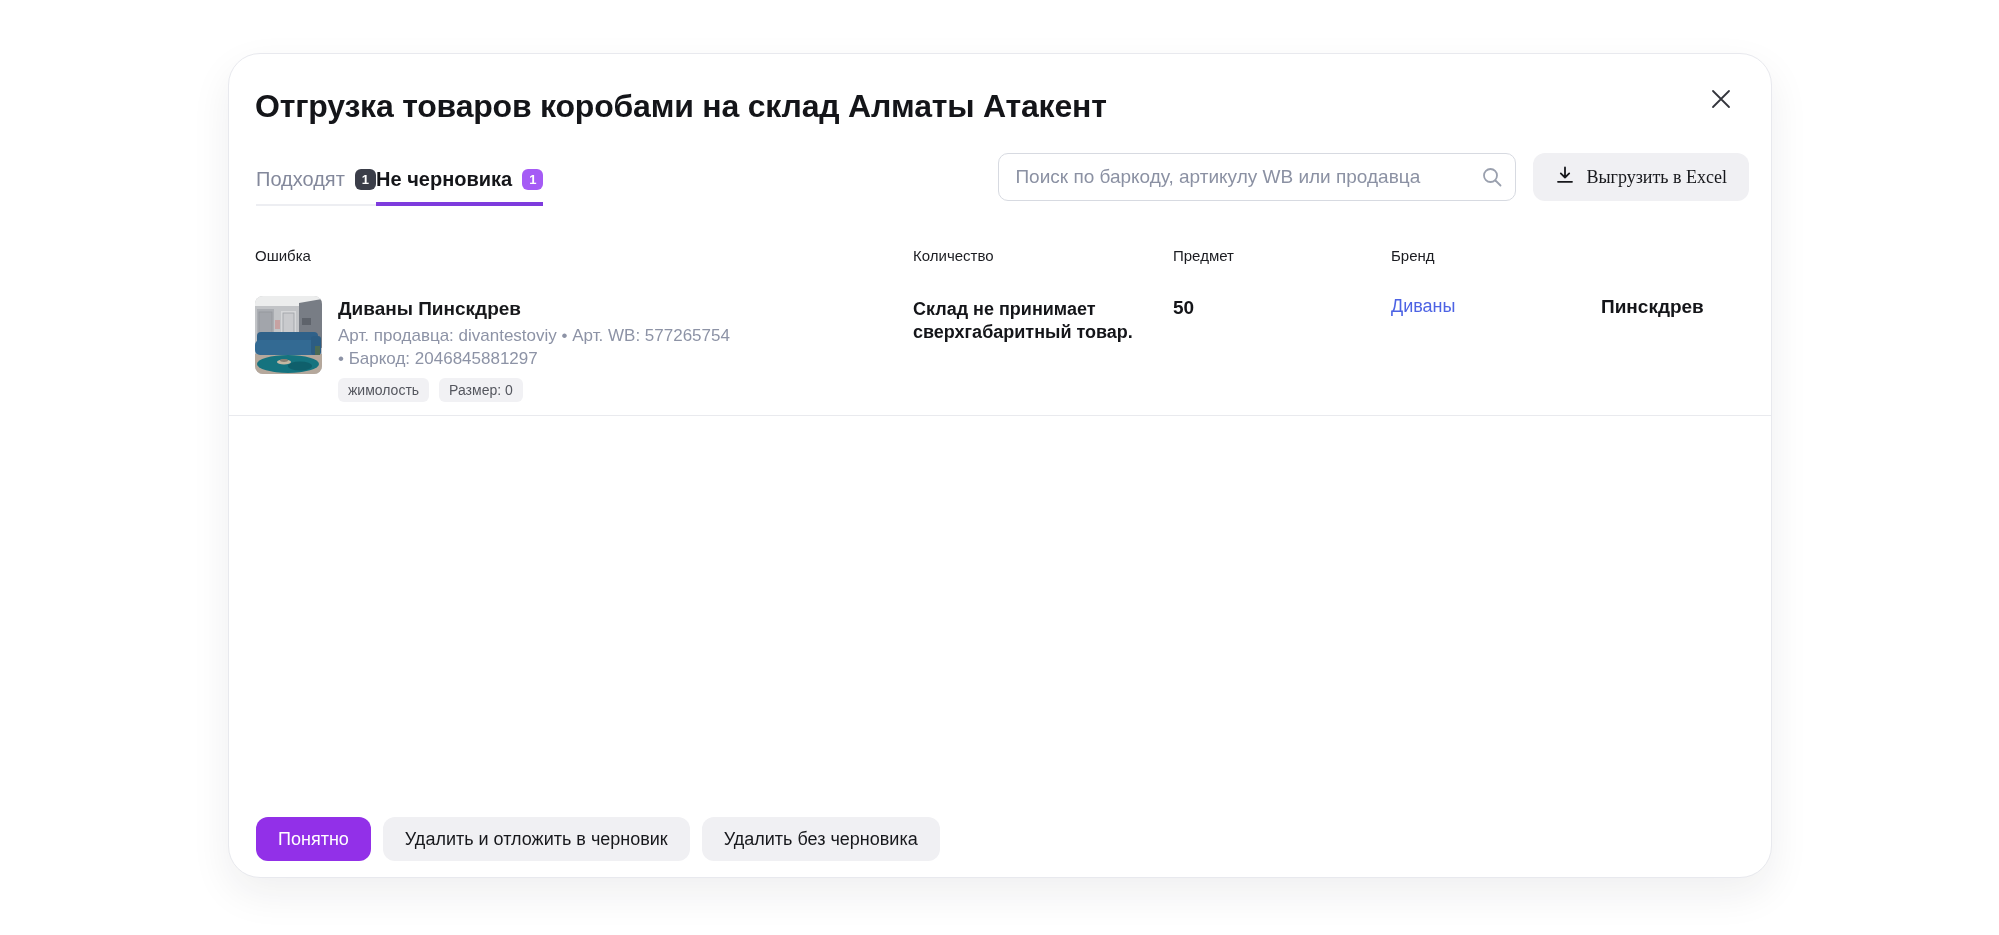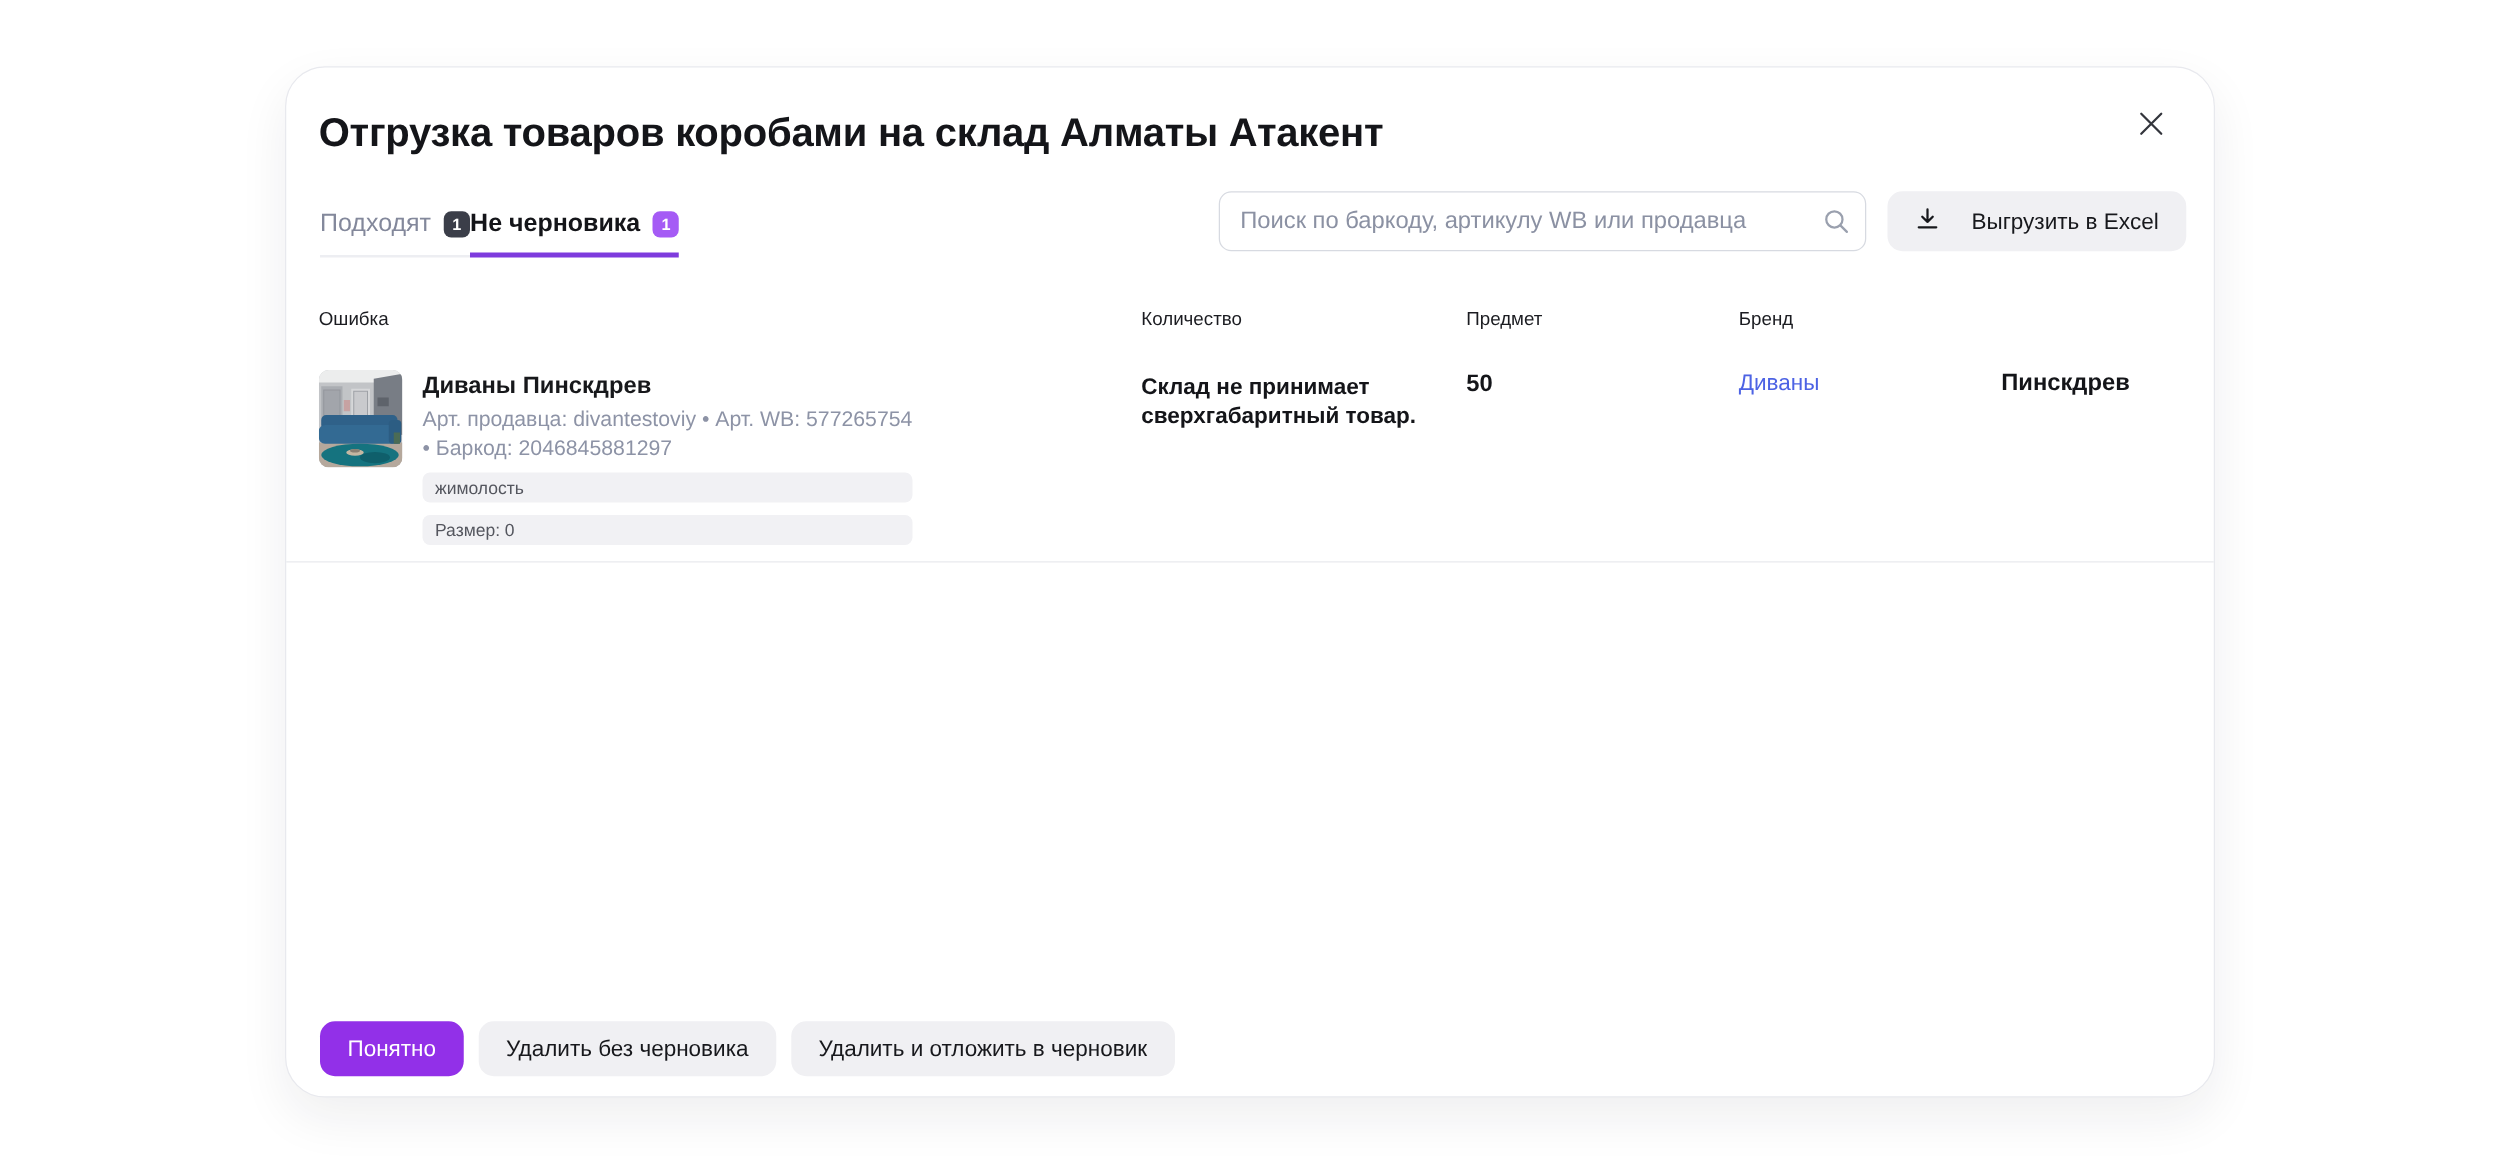--- a/index.html
+++ b/index.html
@@ -45,43 +45,43 @@
     width: 100%; height: 48px;
     border: 1px solid #d7dae1; border-radius: 10px;
     padding: 0 48px 0 16px;
     font-family: "Liberation Sans", sans-serif;
     font-size: 19px; color: #141519; outline: none; background: #ffffff;
   }
   .search-box input::placeholder { color: #8b91a3; }
   .search-icon-wrap { position: absolute; right: 13px; top: 13px; width: 22px; height: 22px; pointer-events: none; }
 
   .excel-btn {
-    height: 48px; display: flex; align-items: center; gap: 25px;
+    height: 48px; display: flex; align-items: center; gap: 11px;
     padding: 0 22px; background: #f0f0f3; border: none; border-radius: 12px;
-    font-family: Liberation Sans, sans-serif;
+    font-family: Liberation Serif, serif;
     font-size: 18px; color: #17181c; cursor: pointer; white-space: nowrap;
   }
 
   
   .row-grid { display: grid; grid-template-columns: 658px 260px 218px 210px 1fr; }
   .table-header { margin-top: 41px; font-size: 15px; line-height: 18px; color: #1b1c21; }
   .table-row {
     margin: 31px -22px 0 -26px;
     padding: 0 22px 13px 26px;
     border-bottom: 1px solid #e9eaee;
   }
   .table-row .row-grid-inner { display: grid; grid-template-columns: 658px 260px 218px 210px 1fr; }
 
   .product-cell { display: flex; gap: 16px; }
   .product-image { width: 67px; height: 78px; border-radius: 8px; overflow: hidden; flex: 0 0 auto; }
   .product-info { padding-top: 1px; }
   .product-name { font-size: 19px; font-weight: 700; line-height: 24px; color: #17181b; }
   .product-details { margin-top: 3px; font-size: 17px; line-height: 23px; color: #8d93a6; }
   .product-details span { display: block; }
-  .product-tags { display: flex; gap: 10px; margin-top: 8px; flex-direction: column; }
+  .product-tags { display: flex; gap: 10px; margin-top: 8px; }
   .tag { background: #f1f1f4; color: #54565e; font-size: 14px; line-height: 1; padding: 5px 10px; border-radius: 6px; }
 
   .error-cell { font-size: 18px; font-weight: 700; line-height: 23px; max-width: 240px; padding-top: 2px; color: #141519; }
   .qty-cell { font-size: 19px; font-weight: 700; padding-top: 1px; color: #141519; }
   .subject-cell a { font-size: 18px; color: #4d63e4; text-decoration: none; cursor: pointer; }
   .brand-cell { font-size: 19px; font-weight: 700; color: #141519; }
 
   .spacer { flex: 1 1 auto; }
 
   
@@ -196,18 +196,18 @@
           <a>Диваны</a>
         </div>
         <div class="brand-cell">Пинскдрев</div>
       </div>
     </div>
 
     <div class="spacer"></div>
 
     <div class="footer">
       <button class="btn primary">Понятно</button>
+      <button class="btn secondary">Удалить и отложить в черновик</button>
       <button class="btn secondary">Удалить без черновика</button>
-      <button class="btn secondary">Удалить и отложить в черновик</button>
     </div>
 
   </div>
 </div>
 
 </body></html>

